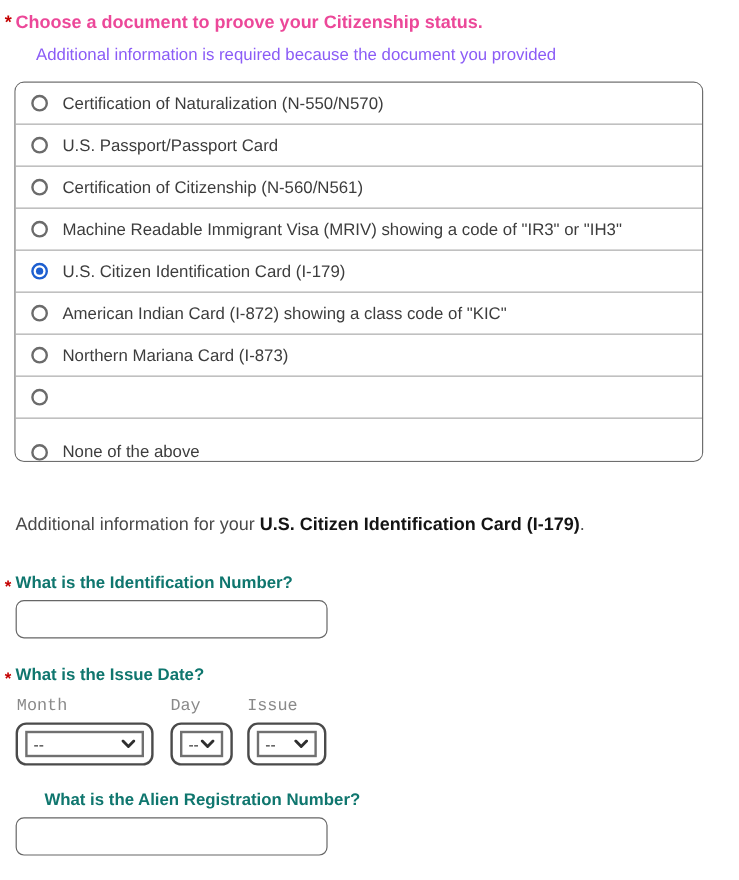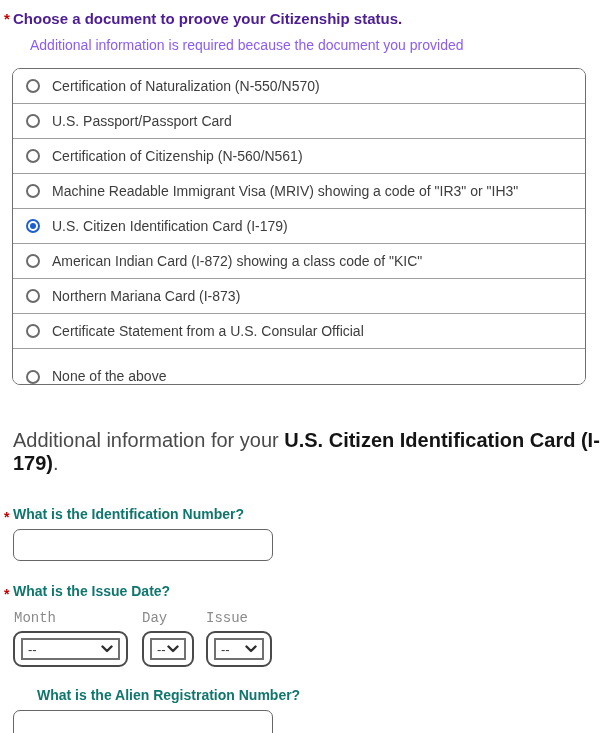--- a/index.html
+++ b/index.html
@@ -28,21 +28,21 @@
     flex: 0 0 9px;
   }
   .req-star.shift {
     position: relative;
     top: 3px;
     font-size: 14px;
   }
   .title-text {
     font-size: 15px;
     font-weight: bold;
-    color: #4c1d95;
+    color: #ec4899;
   }
   .subtitle {
     margin: 9px 0 0 30px;
     font-size: 14px;
     line-height: 18px;
     color: #8b5cf6;
     max-width: 470px;
   }
 
   
@@ -85,21 +85,21 @@
   }
   .opt-label {
     margin-left: 12px;
     font-size: 14px;
     color: #3d3d3d;
   }
 
   
   .addl-info {
     margin: 44px 0 0 13px;
-    font-size: 20px;
+    font-size: 15px;
     color: #4a4a4a;
   }
   .addl-info b { color: #141414; }
 
   
   .q-label-row {
     display: flex;
     align-items: flex-start;
     padding-left: 4px;
   }
@@ -207,21 +207,20 @@
   <div class="opt-row">
     <span class="radio"></span>
     <span class="opt-label">American Indian Card (I-872) showing a class code of "KIC"</span>
   </div>
   <div class="opt-row">
     <span class="radio"></span>
     <span class="opt-label">Northern Mariana Card (I-873)</span>
   </div>
   <div class="opt-row">
     <span class="radio"></span>
-    <span class="opt-label">Certificate Statement from a U.S. Consular Official</span>
   </div>
   <div class="opt-row">
     <span class="radio"></span>
     <span class="opt-label">None of the above</span>
   </div>
 </div>
 
 <div class="addl-info">
   <span>Additional information for your </span><b>U.S. Citizen Identification Card (I-179)</b><span>.</span>
 </div>

